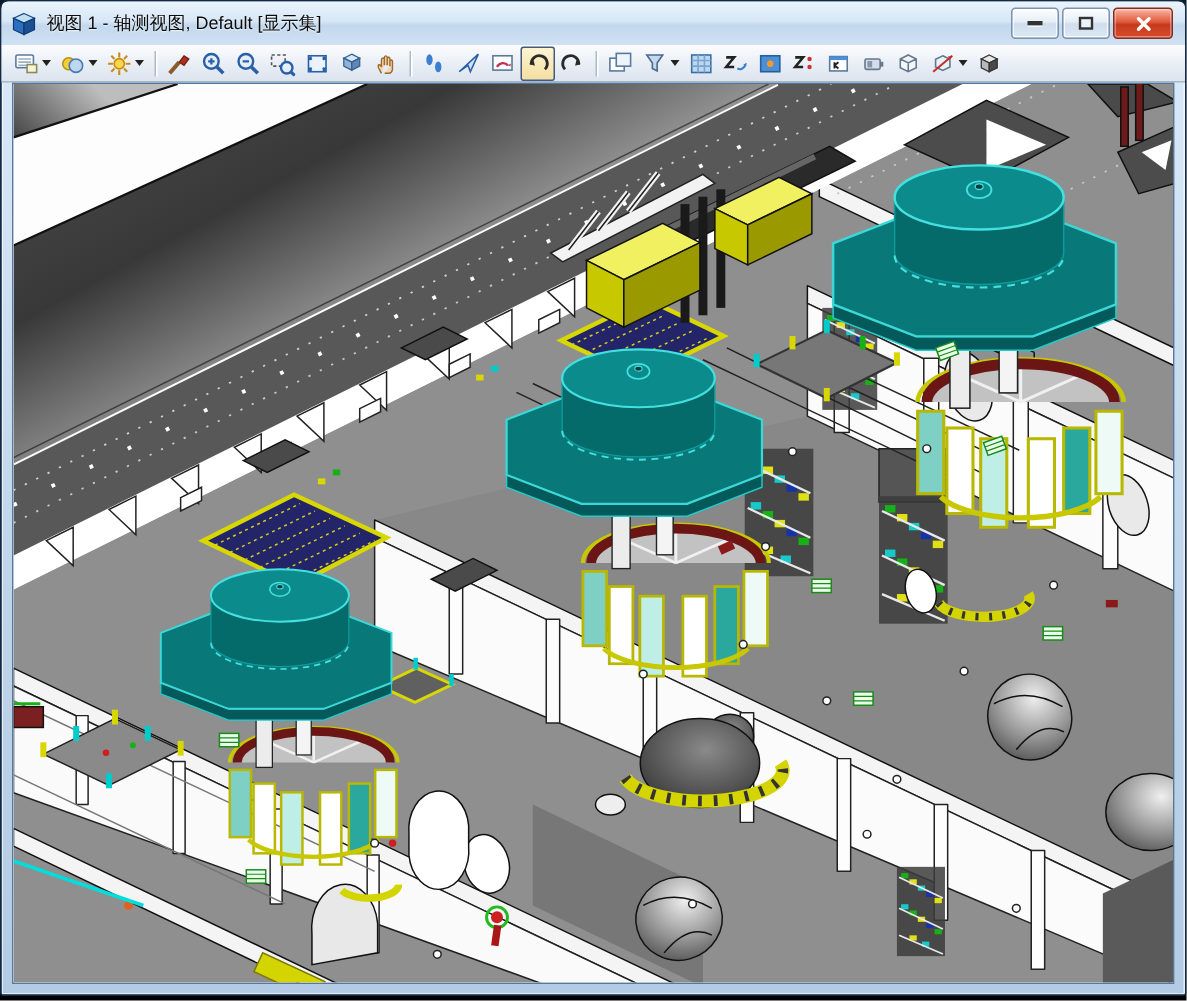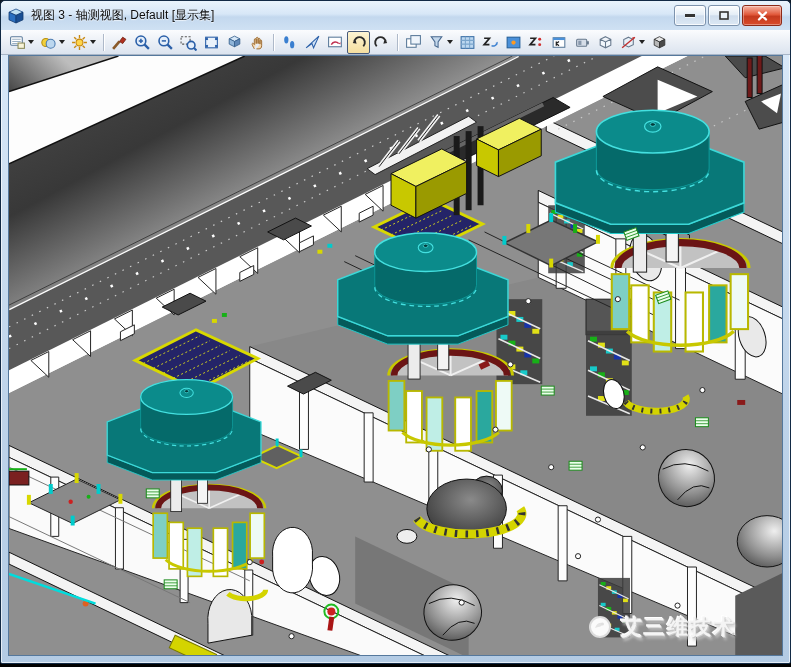--- a/index.html
+++ b/index.html
@@ -164,21 +164,21 @@
   </svg>
 
 <div class="window">
 
   <div class="titlebar">
     <svg class="title-icon" viewBox="0 0 18 16">
       <path d="M9,1 16,4.2 9,7.4 2,4.2Z" fill="#bfe0f2" stroke="#1a4a8a" stroke-width=".8"></path>
       <path d="M2,4.2 9,7.4 9,15 2,11.8Z" fill="#2a6fc0" stroke="#123a70" stroke-width=".8"></path>
       <path d="M16,4.2 9,7.4 9,15 16,11.8Z" fill="#1a4f94" stroke="#123a70" stroke-width=".8"></path>
     </svg>
-    <span class="title-text">视图 3 - 轴测视图, Default [显示集]</span>
+    <span class="title-text">视图 1 - 轴测视图, Default [显示集]</span>
     <div class="winbtns">
       <div class="wbtn">
         <svg width="12" height="6" viewBox="0 0 12 6">
             <rect x="1" y="1" width="10" height="3" fill="#333"></rect>
             <rect x="1" y="4" width="10" height="1" fill="#fff" opacity=".7"></rect>
           </svg>
       </div>
       <div class="wbtn">
         <svg width="12" height="11" viewBox="0 0 12 11">
             <rect x="2" y="2" width="8" height="7" fill="#eaf2fa" stroke="#333" stroke-width="1.6"></rect>
@@ -630,22 +630,14 @@
             <circle cx="250" cy="566" r="2.6"></circle>
           <circle cx="705" cy="392" r="2.6"></circle>
             <circle cx="645" cy="450" r="2.6"></circle>
             <circle cx="580" cy="560" r="2.6"></circle>
           <circle cx="680" cy="610" r="2.6"></circle>
             <circle cx="620" cy="300" r="2.6"></circle>
         </g>
       </g>
     </svg>
 
-    <div class="watermark">
-      <svg width="26" height="24" viewBox="0 0 24 24">
-        <circle cx="12" cy="12" r="10" fill="#fbfbfb" stroke="#dcdcdc" stroke-width="2"></circle>
-        <path d="M7,13 q2,-6 8,-5 q-1,4 -5,4 z" fill="#e4e4e4"></path>
-        <circle cx="14.5" cy="9" r="1.5" fill="#e0e0e0"></circle>
-      </svg>
-      <span class="wm-text">艾三维技术</span>
-    </div>
   </div>
 </div>
 
 </body></html>

